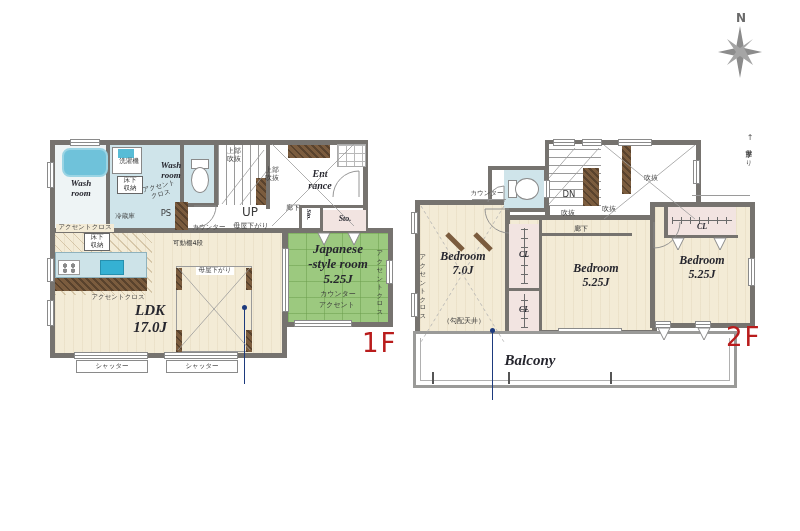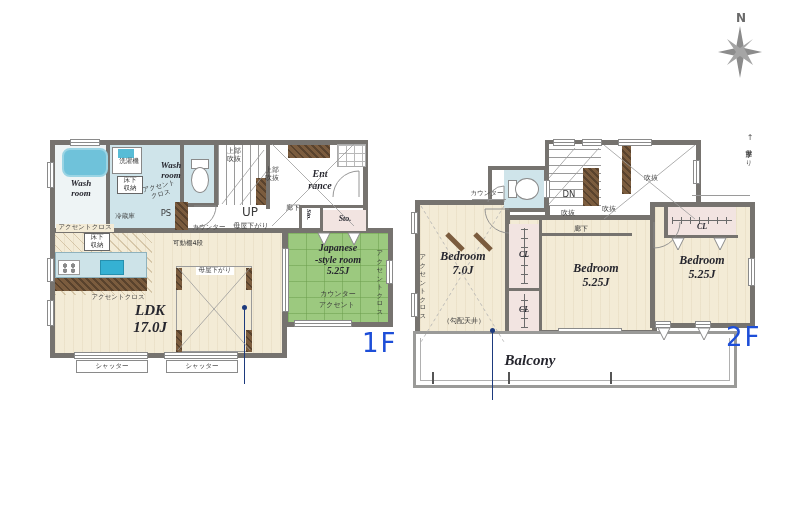--- a/index.html
+++ b/index.html
@@ -22,21 +22,21 @@
   .stepsV{background:#fff;background-image:repeating-linear-gradient(90deg,#9a9a9a 0 1px,transparent 1px 8px);}
   .stepsH{background:#fff;background-image:repeating-linear-gradient(0deg,#9a9a9a 0 1px,transparent 1px 8px);}
   .jt{position:absolute;font-family:"DejaVu Sans",sans-serif;color:#3b3b3b;font-size:7px;line-height:1.2;
       white-space:pre-line;text-align:center;}
   .en{position:absolute;font-family:"Liberation Serif","DejaVu Serif",serif;font-style:italic;font-weight:bold;
       color:#26262e;white-space:pre-line;text-align:center;line-height:1.15;}
   .box{border:1px solid #666;background:#fff;padding:0 1px;}
   .vert{writing-mode:vertical-rl;text-orientation:upright;letter-spacing:1px;}
   .vlat{writing-mode:vertical-rl;}
   .slant{transform:rotate(-14deg);}
-  .flab{position:absolute;font-size:26px;color:#1d4ed8;letter-spacing:2px;font-family:"DejaVu Sans",sans-serif;}
+  .flab{position:absolute;font-size:26px;color:#b91c1c;letter-spacing:2px;font-family:"DejaVu Sans",sans-serif;}
   .rodV{position:absolute;width:7px;background:repeating-linear-gradient(0deg,#6b6b6b 0 1px,transparent 1px 9px);}
   .rodVline{position:absolute;width:1px;background:#6b6b6b;}
   .rodH{position:absolute;height:7px;background:repeating-linear-gradient(90deg,#6b6b6b 0 1px,transparent 1px 9px);}
   .rodHline{position:absolute;height:1px;background:#6b6b6b;}
   .dot{position:absolute;width:5px;height:5px;border-radius:50%;background:#1d3a7d;}
   .nline{position:absolute;background:#1d3a7d;}
   .gline{position:absolute;background:#9a9a9a;}
   .toiletB{position:absolute;box-sizing:border-box;border:1.5px solid #8a8a8a;background:#fff;border-radius:50%;}
   .toiletT{position:absolute;box-sizing:border-box;border:1.5px solid #8a8a8a;background:#fff;}
   svg.ovl{position:absolute;left:0;top:0;pointer-events:none;}
@@ -128,21 +128,21 @@
     <div class="jt" style="left:192px;top:224px;width:34px;font-size:6.5px">カウンター</div>
     <div class="jt" style="left:232px;top:222px;width:38px;font-size:7px">母屋下がり</div>
     <div class="jt" style="left:167px;top:240px;width:42px;font-size:6.5px">可動棚4段</div>
     <div class="jt" style="left:56px;top:224px;width:58px;font-size:6.5px;background:#f3ebd6">アクセントクロス</div>
     <div class="jt box" style="left:84px;top:233px;width:22px;font-size:6.5px">床下
 収納</div>
     <div class="jt" style="left:88px;top:294px;width:60px;font-size:6.5px">アクセントクロス</div>
     <div class="en" style="left:120px;top:302px;width:60px;font-size:15px">LDK
 17.0J</div>
     <div class="jt" style="left:196px;top:267px;width:38px;font-size:6.5px;background:#fff">母屋下がり</div>
-    <div class="en" style="left:294px;top:242px;width:88px;font-size:10px">Japanese
+    <div class="en" style="left:294px;top:242px;width:88px;font-size:13px">Japanese
 -style room
 5.25J</div>
     <div class="jt" style="left:316px;top:290px;width:44px;font-size:7px">カウンター</div>
     <div class="jt" style="left:306px;top:301px;width:62px;font-size:7px">アクセント</div>
     <div class="jt vert" style="left:375px;top:246px;font-size:6.5px">アクセントクロス</div>
     <div class="jt" style="left:77px;top:363px;width:70px;font-size:6.5px">シャッター</div>
     <div class="jt" style="left:167px;top:363px;width:70px;font-size:6.5px">シャッター</div>
     <div class="flab" style="left:362px;top:328px">1F</div>
 
     <div class="nline" style="left:244px;top:307px;width:1px;height:77px"></div>

